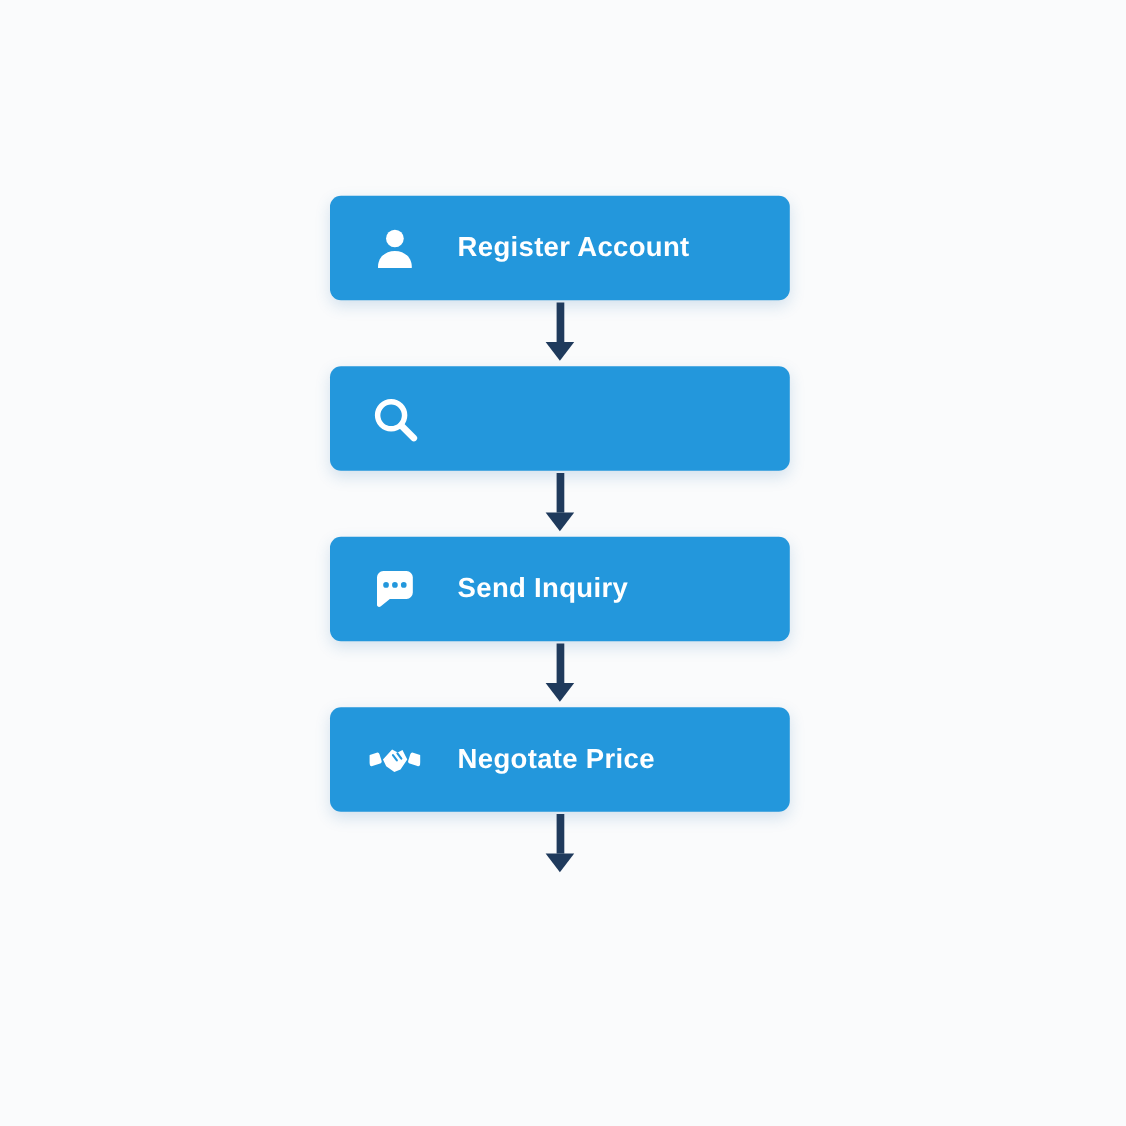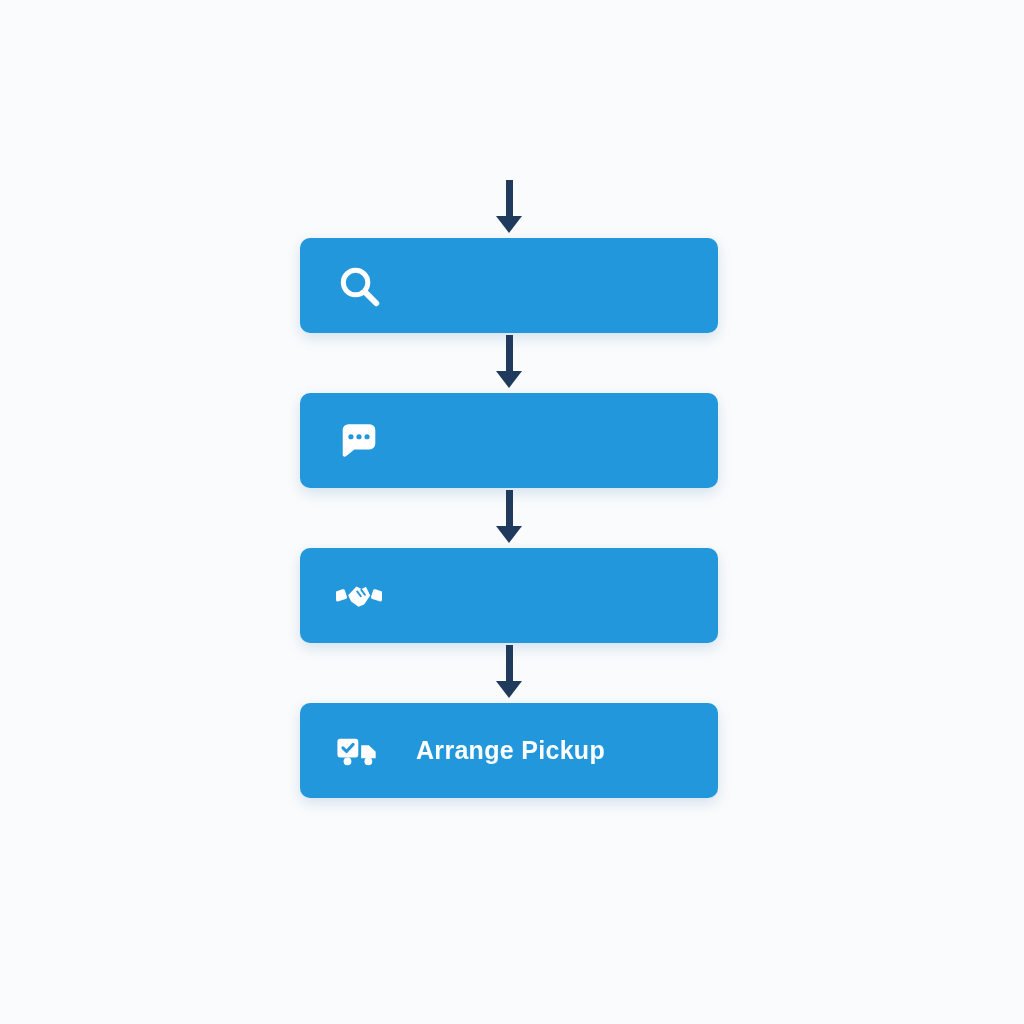--- a/index.html
+++ b/index.html
@@ -77,20 +77,29 @@
     border-left: 13px solid transparent;
     border-right: 13px solid transparent;
     border-top: 17px solid var(--arrow-color, #1f3a5c);
   }
 </style>
 </head>
 <body style="background: rgb(250, 251, 252);">
 
 <div class="canvas">
   <div class="flow">
+  <div class="step-box">
+    <span class="icon">
+          <svg viewBox="0 0 24 24">
+            <circle cx="12" cy="7.2" r="4.2" fill="#fff"></circle>
+            <path d="M4 20.5c0-4.4 3.6-7.4 8-7.4s8 3 8 7.4v.7H4z" fill="#fff"></path>
+          </svg>
+        </span>
+    <span class="label">Register Account</span>
+  </div>
 
   <div class="arrow">
     <div class="arrow-shaft"></div>
     <div class="arrow-head"></div>
   </div>
 
   <div class="step-box">
     <span class="icon">
           <svg viewBox="0 0 24 24" fill="none">
             <circle cx="10.2" cy="10.2" r="6.4" stroke="#fff" stroke-width="2.6"></circle>
@@ -106,20 +115,21 @@
 
   <div class="step-box">
     <span class="icon">
           <svg viewBox="0 0 24 24">
             <path d="M3.5 6.2a3 3 0 0 1 3-3h11a3 3 0 0 1 3 3v7.2a3 3 0 0 1-3 3H9.6l-4.4 3.6c-.7.5-1.7.1-1.7-.8V6.2z" fill="#fff"></path>
             <circle cx="7.8" cy="9.8" r="1.35" fill="#2397dc"></circle>
             <circle cx="12" cy="9.8" r="1.35" fill="#2397dc"></circle>
             <circle cx="16.2" cy="9.8" r="1.35" fill="#2397dc"></circle>
           </svg>
         </span>
+    <span class="label">Send Inquiry</span>
   </div>
 
   <div class="arrow">
     <div class="arrow-shaft"></div>
     <div class="arrow-head"></div>
   </div>
 
   <div class="step-box">
     <span class="icon">
           <svg viewBox="0 0 36 26">
@@ -127,35 +137,22 @@
               <rect x="-1" y="8.5" width="9" height="8" rx="1.6" transform="rotate(-18 3.5 12.5)"></rect>
               <rect x="28" y="8.5" width="9" height="8" rx="1.6" transform="rotate(18 32.5 12.5)"></rect>
               <path d="M9.5 12.5 L16 5.5 L20 7.6 L23.4 5.8 L26.8 12.6 L22 19.6 L17.6 21.4 L11.8 17.4 Z"></path>
             </g>
             <g stroke="#2397dc" stroke-width="1.5" stroke-linecap="round">
               <line x1="16.6" y1="9.4" x2="19.4" y2="13.2"></line>
               <line x1="19.8" y1="8.2" x2="22.6" y2="12"></line>
             </g>
           </svg>
         </span>
+    <span class="label">Negotate Price</span>
   </div>
 
   <div class="arrow">
     <div class="arrow-shaft"></div>
     <div class="arrow-head"></div>
   </div>
 
-  <div class="step-box">
-    <span class="icon">
-          <svg viewBox="0 0 32 24">
-            <g fill="#fff">
-              <rect x="1" y="3.5" width="14.5" height="13" rx="2"></rect>
-              <path d="M17.5 8h5.3l4.8 4.6v4.4h-10.1z"></path>
-              <circle cx="8" cy="19.2" r="2.7"></circle>
-              <circle cx="22.5" cy="19.2" r="2.7"></circle>
-            </g>
-            <path d="M4.8 9.8l2.5 2.6 4.6-5" stroke="#2397dc" stroke-width="2.1" fill="none" stroke-linecap="round" stroke-linejoin="round"></path>
-          </svg>
-        </span>
-    <span class="label">Arrange Pickup</span>
-  </div>
 </div>
 </div>
 
 </body></html>

